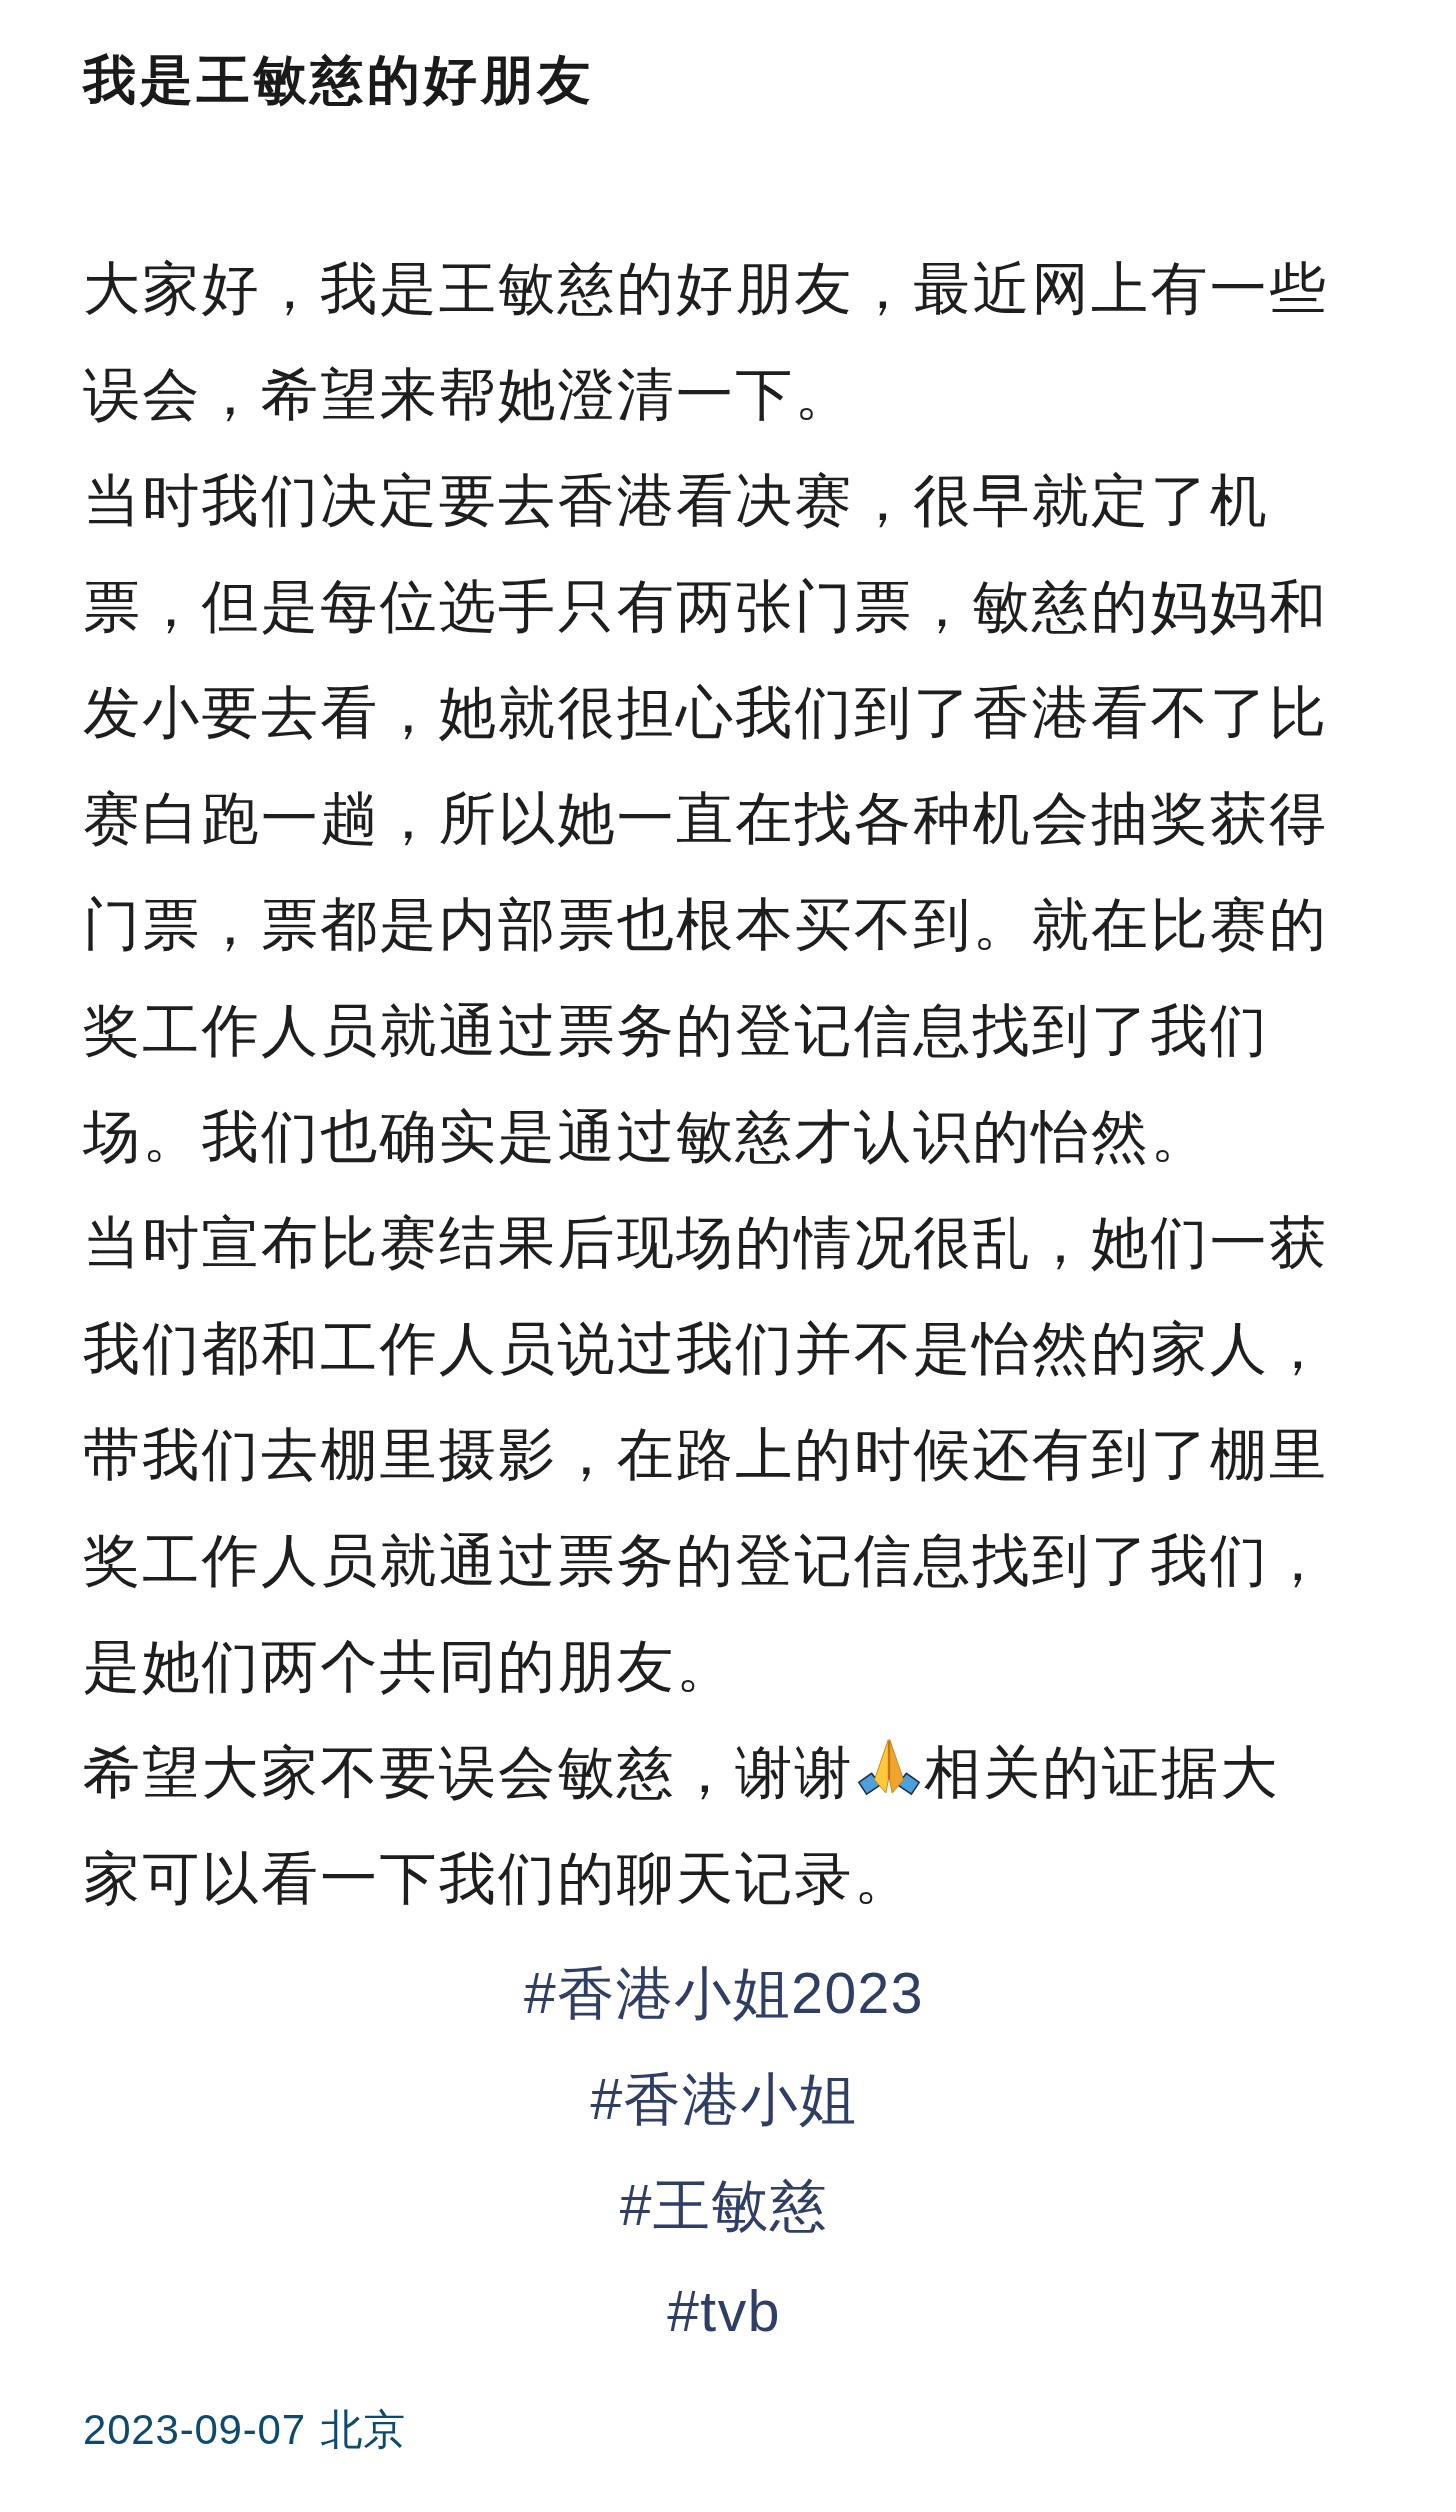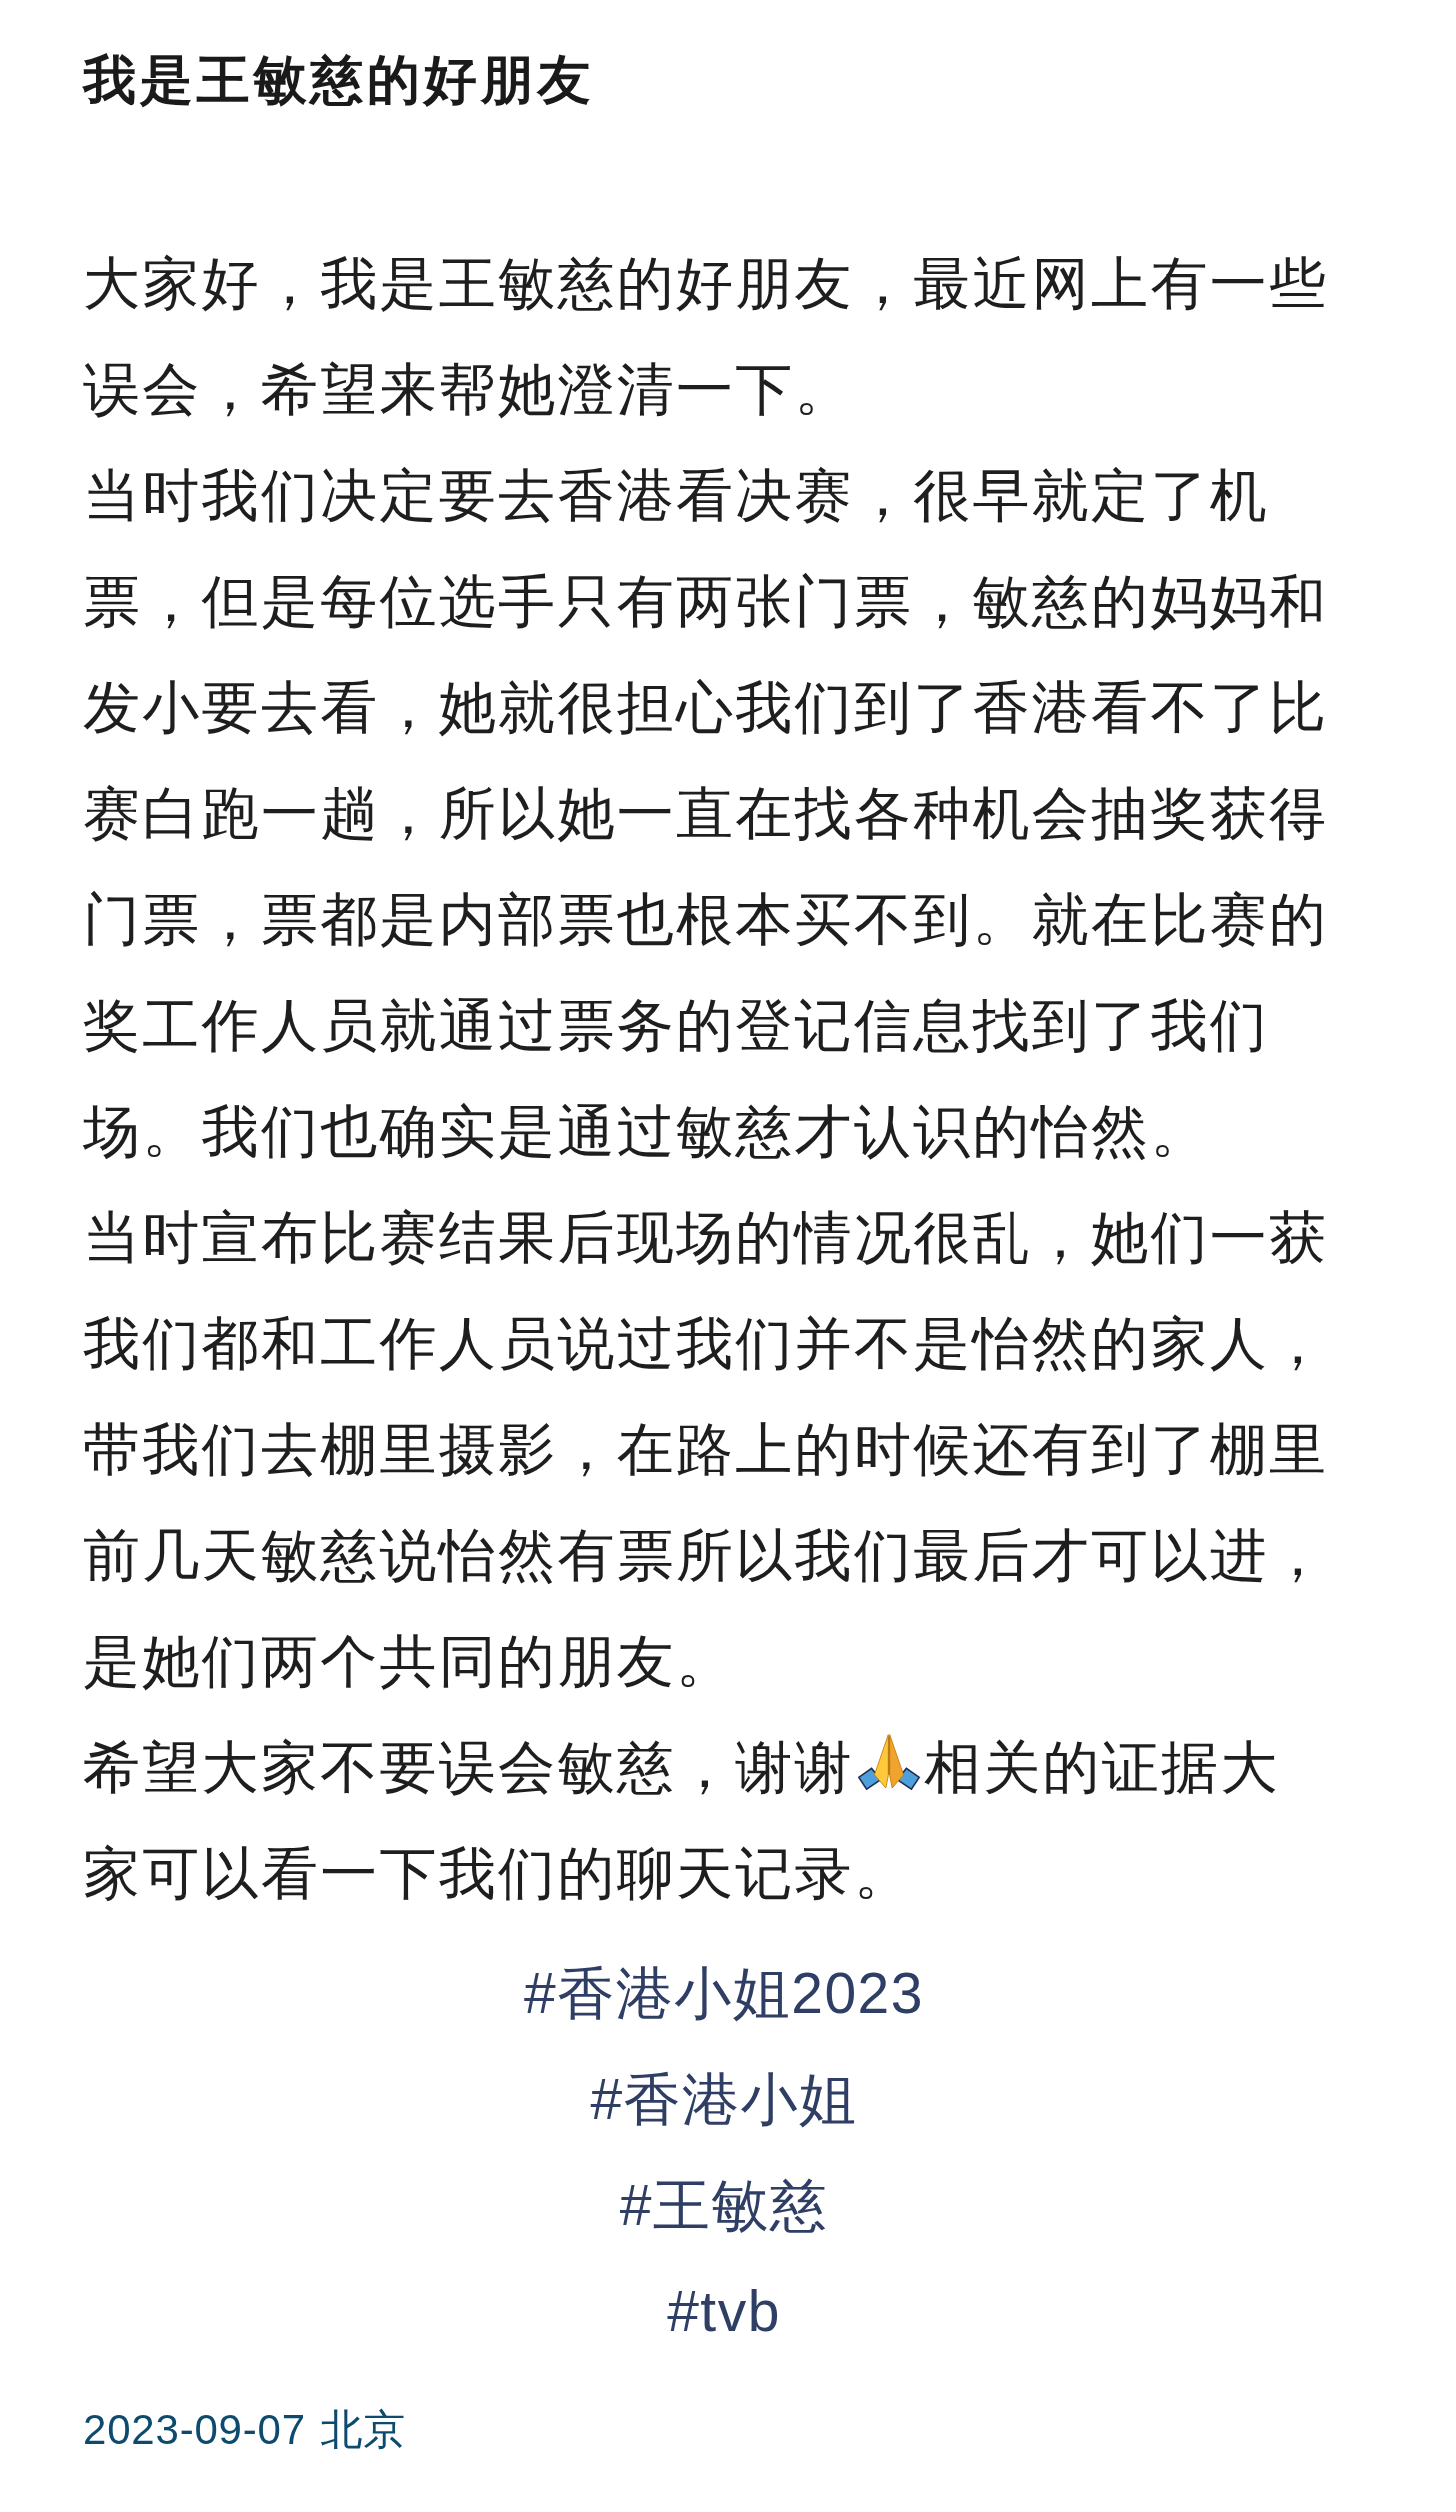--- a/index.html
+++ b/index.html
@@ -21,21 +21,20 @@
   .post-title {
     font-size: 53px;
     line-height: 82px;
     font-weight: 700;
     letter-spacing: 3.8px;
     color: #1a1a1a;
     margin: 0;
   }
   .post-body {
     margin-top: 114px;
-    font-family: Liberation Mono, monospace;
   }
   .line {
     font-size: 57px;
     line-height: 106px;
     height: 106px;
     letter-spacing: 2.3px;
     color: #1e1e1e;
     white-space: nowrap;
   }
   .emoji {
@@ -82,21 +81,21 @@
     <div class="line">当时我们决定要去香港看决赛，很早就定了机</div>
     <div class="line">票，但是每位选手只有两张门票，敏慈的妈妈和</div>
     <div class="line">发小要去看，她就很担心我们到了香港看不了比</div>
     <div class="line">赛白跑一趟，所以她一直在找各种机会抽奖获得</div>
     <div class="line">门票，票都是内部票也根本买不到。就在比赛的</div>
     <div class="line">奖工作人员就通过票务的登记信息找到了我们</div>
     <div class="line">场。我们也确实是通过敏慈才认识的怡然。</div>
     <div class="line">当时宣布比赛结果后现场的情况很乱，她们一获</div>
     <div class="line">我们都和工作人员说过我们并不是怡然的家人，</div>
     <div class="line">带我们去棚里摄影，在路上的时候还有到了棚里</div>
-    <div class="line">前几天敏慈说怡然有票所以我们最后才可以进，</div>
+    <div class="line">奖工作人员就通过票务的登记信息找到了我们，</div>
     <div class="line">是她们两个共同的朋友。</div>
 
     <div class="line">
       <span>希望大家不要误会敏慈，谢谢</span><svg class="emoji" viewBox="0 0 36 36" aria-hidden="true">
         <polygon points="1,25.5 8.2,20.5 13.4,26.8 5.4,32.2" fill="#4DA0DC" stroke="#1f2d50" stroke-width="0.9"></polygon>
         <polygon points="35,25.5 27.8,20.5 22.6,26.8 30.6,32.2" fill="#4DA0DC" stroke="#1f2d50" stroke-width="0.9"></polygon>
         <path d="M17.6,1.5 L11.4,19.5 L9.8,24 L16.2,31.5 L17.6,24.5 Z" fill="#FFC83D" stroke="#c77d00" stroke-width="0.5"></path>
         <path d="M18.4,1.5 L24.6,19.5 L26.2,24 L19.8,31.5 L18.4,24.5 Z" fill="#F0A32F" stroke="#c77d00" stroke-width="0.5"></path>
         <line x1="18" y1="2.5" x2="18" y2="24" stroke="#a86400" stroke-width="0.7"></line>
       </svg><span>相关的证据大</span>

